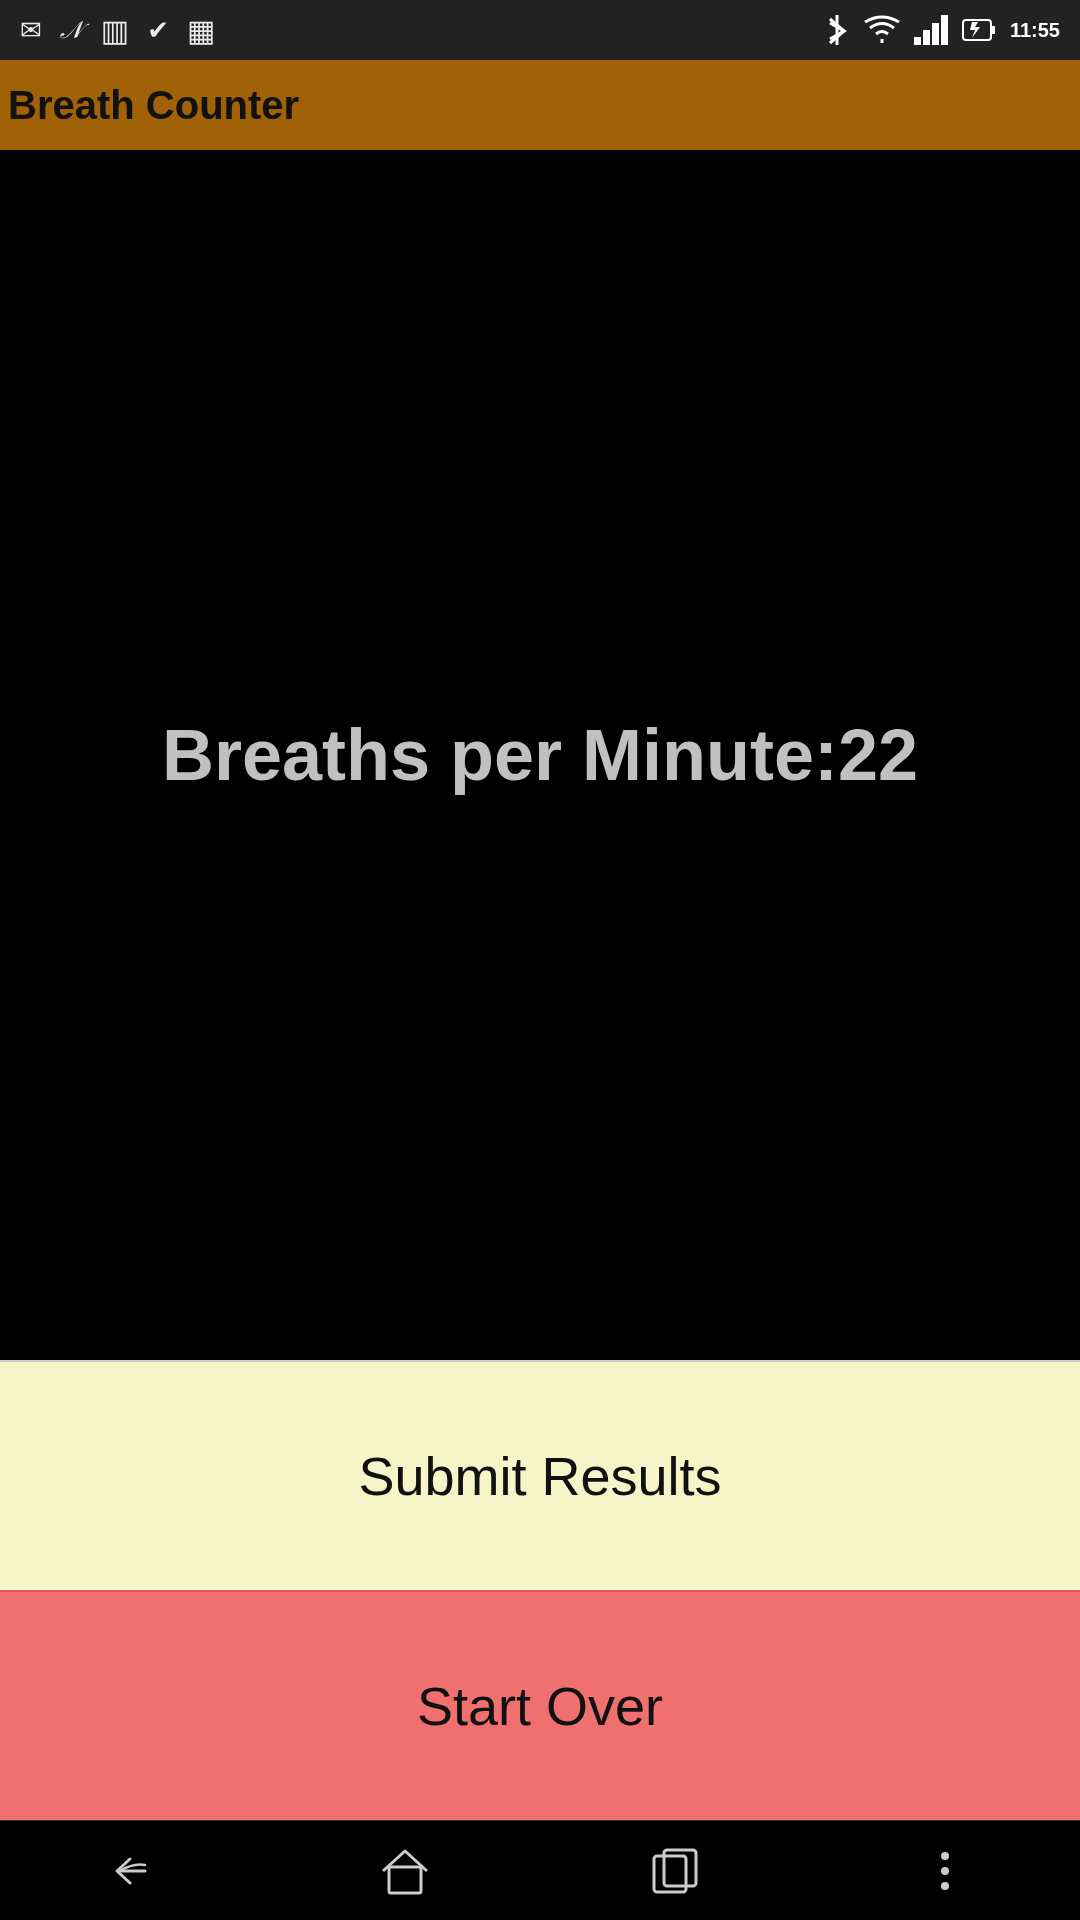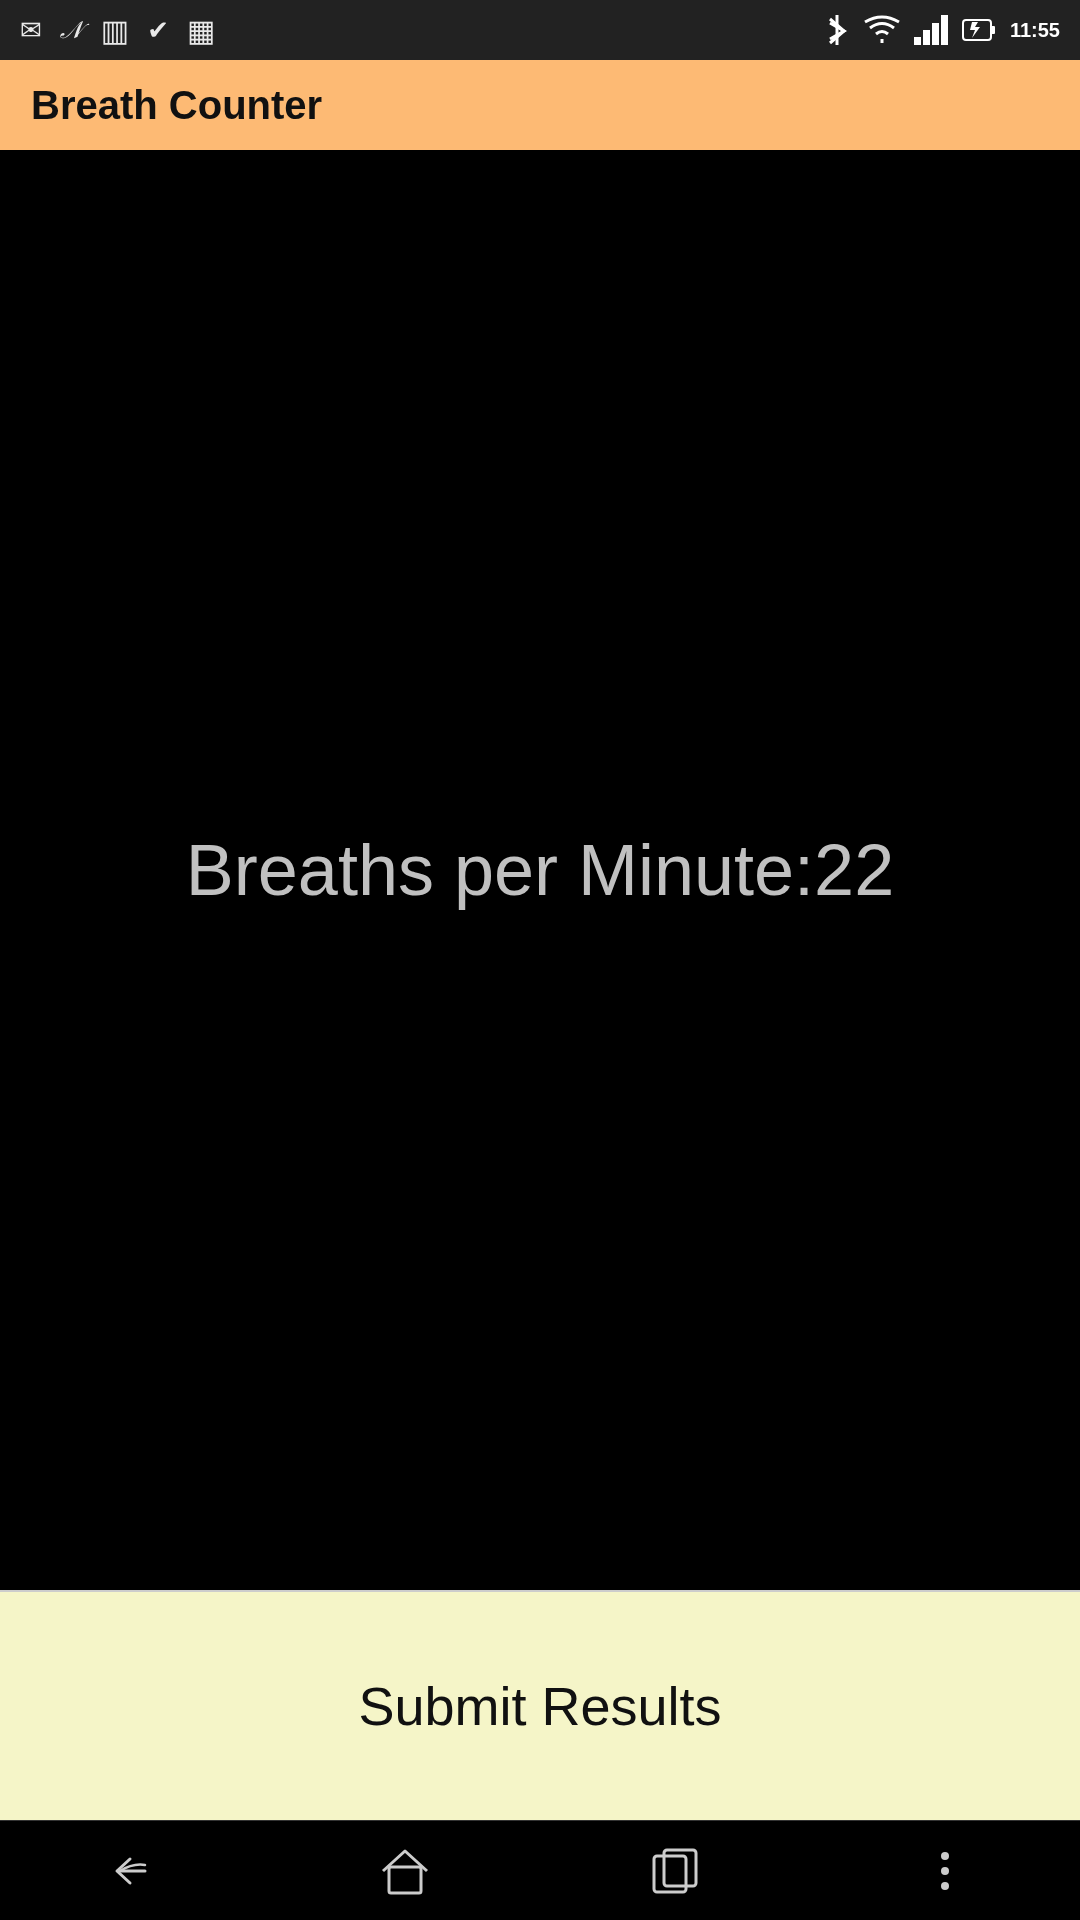--- a/index.html
+++ b/index.html
@@ -52,24 +52,24 @@
     .status-time {
       color: #fff;
       font-size: 20px;
       font-weight: bold;
     }
 
     
     #title-bar {
       width: 100%;
       height: 90px;
-      background: #fdba74;
-      display: flex;
-      align-items: center;
-      padding: 0 31px;
+      background: #a16207;
+      display: flex;
+      align-items: center;
+      padding: 0 8px;
       flex-shrink: 0;
     }
 
     #app-title {
       color: #111;
       font-size: 40px;
       font-weight: bold;
     }
 
     
@@ -77,21 +77,21 @@
       flex: 1;
       background: #000;
       display: flex;
       align-items: center;
       justify-content: center;
     }
 
     #breaths-display {
       color: #c0c0c0;
       font-size: 72px;
-      font-weight: 400;
+      font-weight: 700;
       text-align: left;
     }
 
     
     #buttons-area {
       width: 100%;
       flex-shrink: 0;
     }
 
     #submit-button {
@@ -208,20 +208,21 @@
 <div id="title-bar">
   <span id="app-title">Breath Counter</span>
 </div>
 
 <div id="main-content">
   <div id="breaths-display">Breaths per Minute:22</div>
 </div>
 
 <div id="buttons-area">
   <button id="submit-button">Submit Results</button>
+  <button id="start-over-button">Start Over</button>
 </div>
 
 <div id="nav-bar">
 
   <div class="nav-icon">
     <svg width="60" height="40" viewBox="0 0 60 40" fill="none">
       <path d="M40 20 L15 20" stroke="#ccc" stroke-width="3" stroke-linecap="round"></path>
       <path d="M25 8 L12 20 L25 32" stroke="#ccc" stroke-width="3" stroke-linecap="round" stroke-linejoin="round"></path>
       <path d="M15 20 Q28 12 40 14" stroke="#ccc" stroke-width="2.5" fill="none" stroke-linecap="round"></path>
     </svg>

